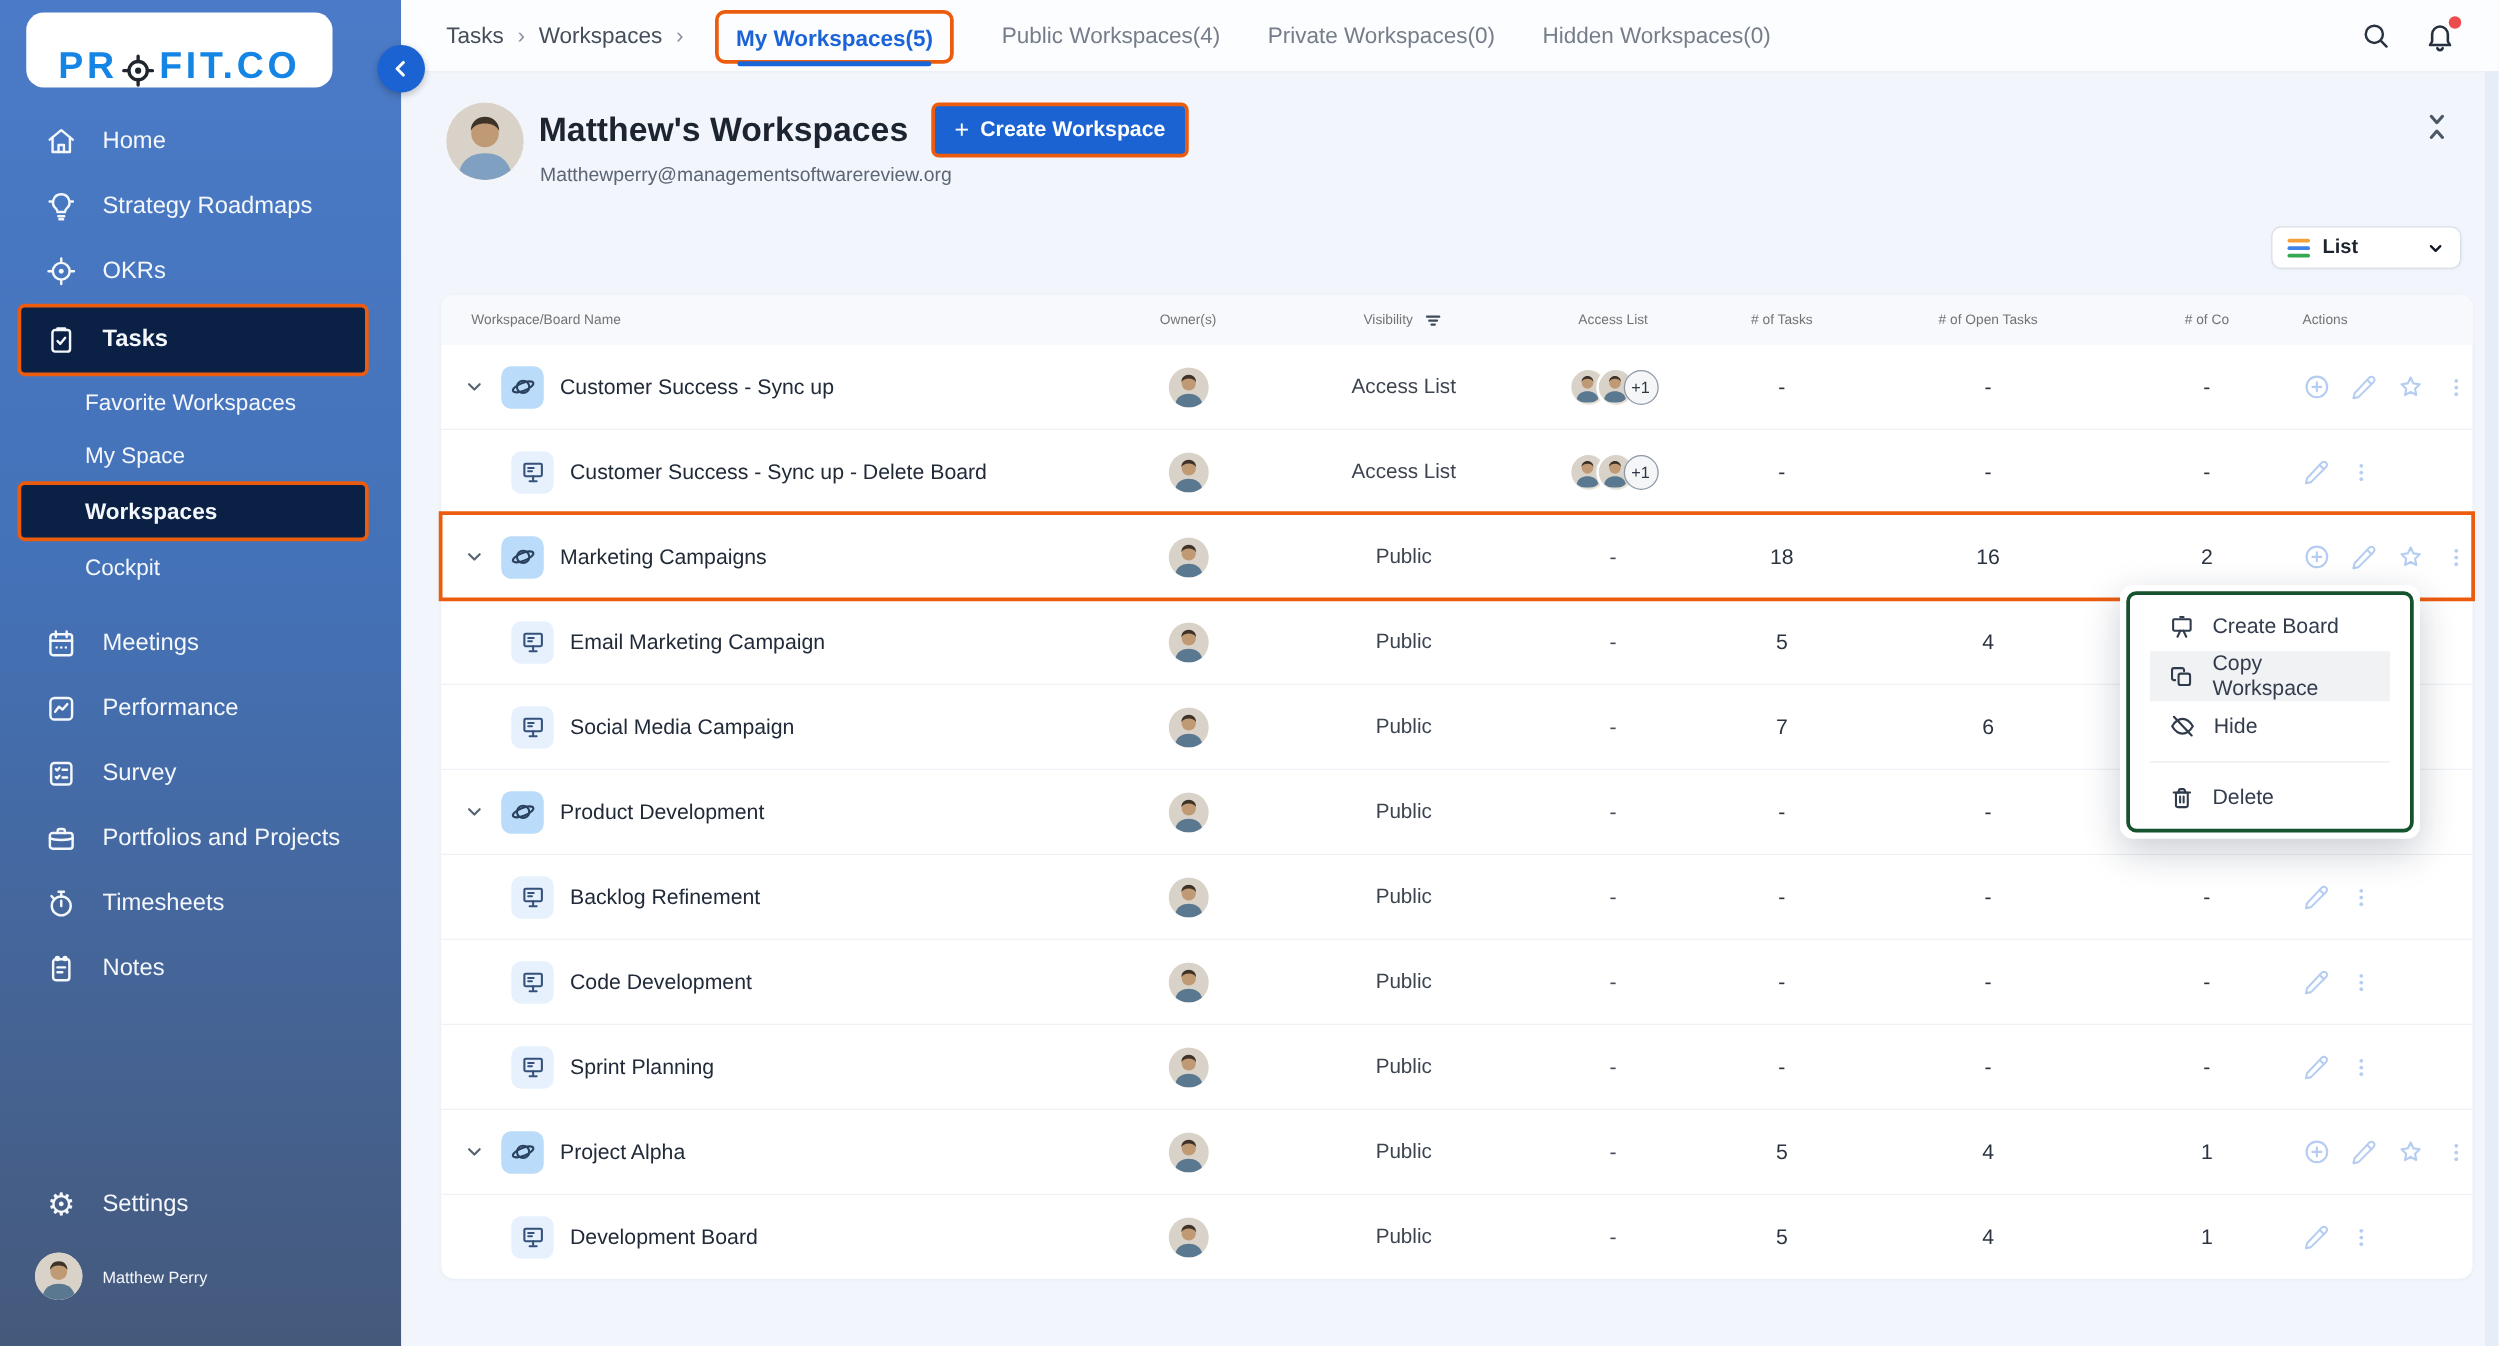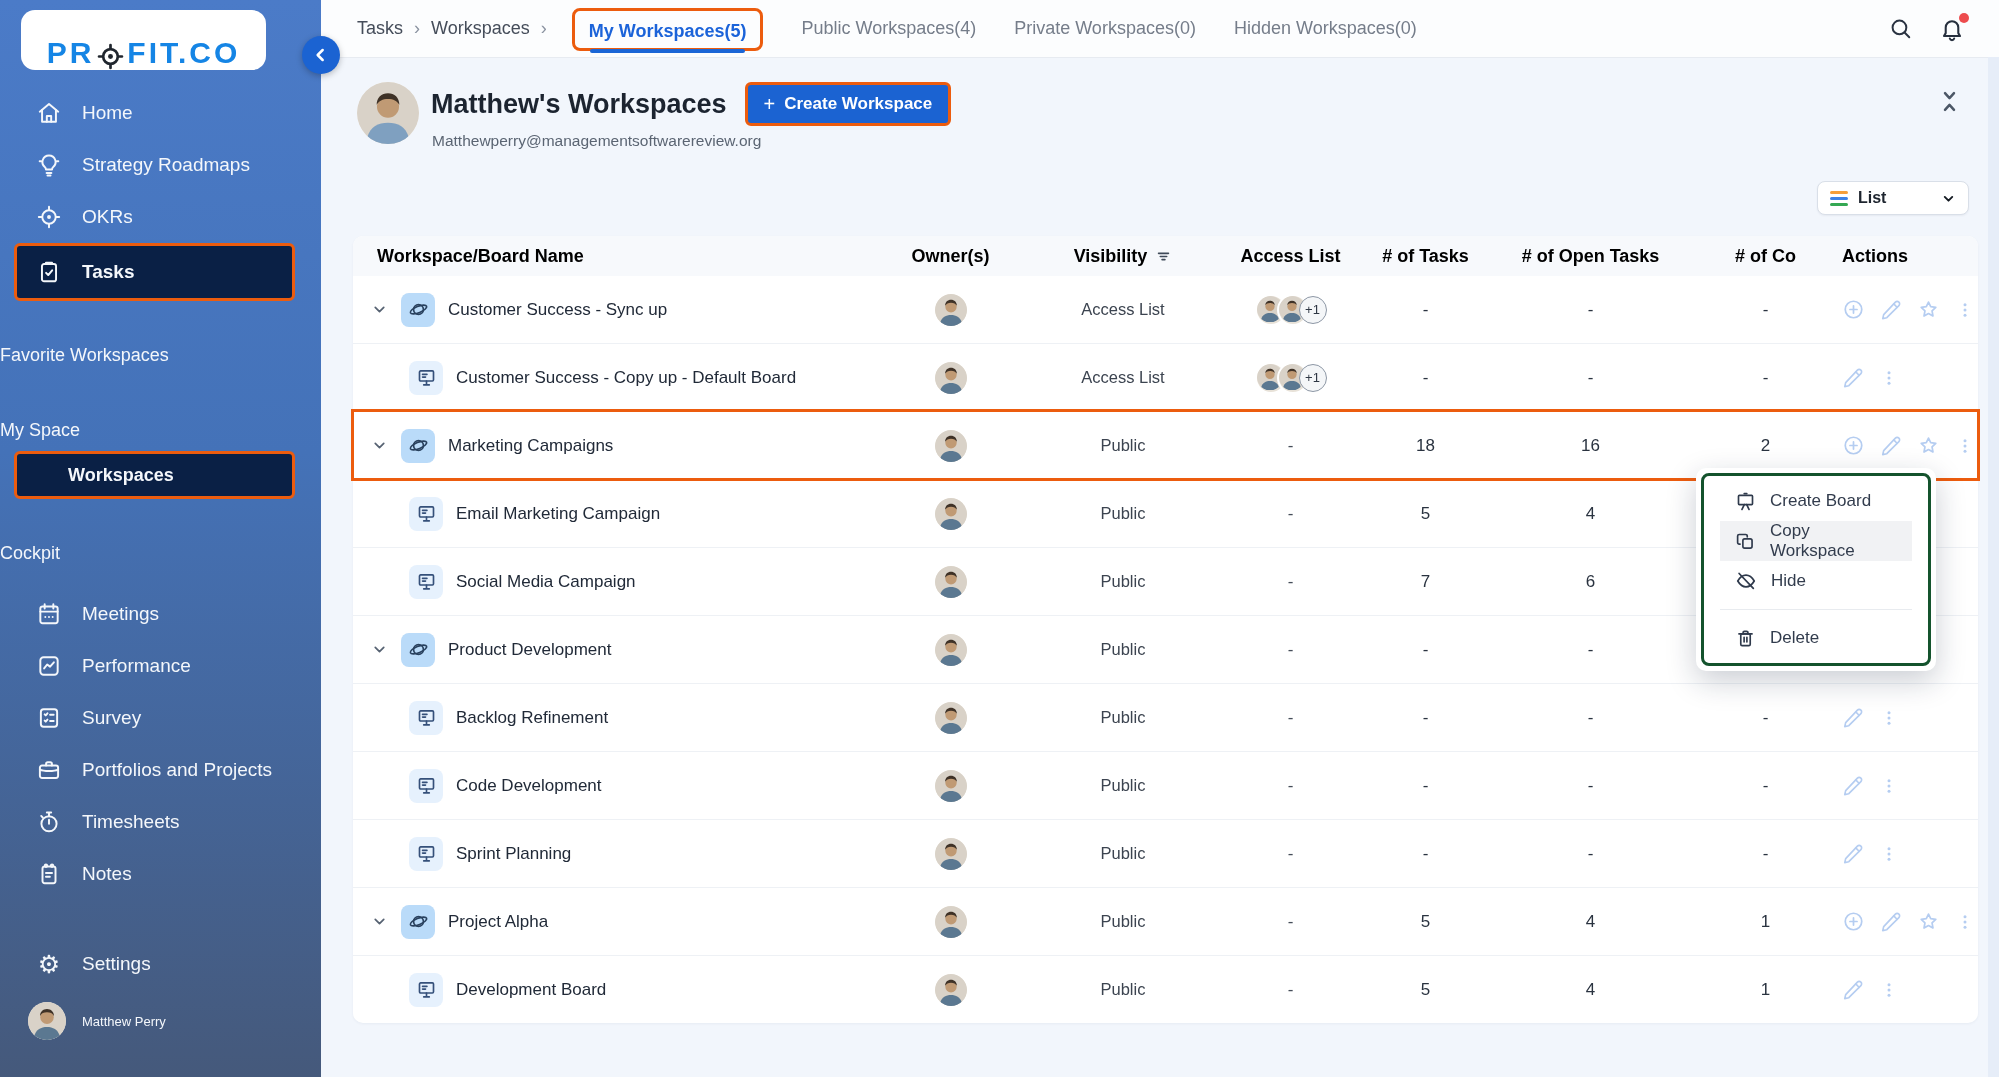--- a/index.html
+++ b/index.html
@@ -12,22 +12,22 @@
   .logo-box{position:absolute;left:21px;top:10px;width:245px;height:60px;background:#fff;
     border-radius:14px;display:flex;align-items:flex-end;justify-content:center;gap:3px;cursor:pointer;}
   .logo-txt{font-weight:800;font-size:30px;letter-spacing:3px;color:#1585e5;}
   .collapse-btn{position:absolute;left:302px;top:36px;width:38px;height:38px;border-radius:50%;
     background:#1b63d2;border:none;display:flex;align-items:center;justify-content:center;
     cursor:pointer;z-index:5;box-shadow:0 2px 6px rgba(0,0,0,.25);}
   .nav{position:absolute;top:87px;left:0;right:0;}
   .nav-item{display:flex;align-items:center;height:52px;padding-left:36px;gap:20px;
     font-size:19px;font-weight:500;cursor:pointer;}
   .nav-item .ic{width:26px;height:26px;flex:0 0 26px;}
-  .nav-sub{display:flex;align-items:center;height:42px;font-size:18px;
-    font-weight:500;cursor:pointer;margin-top:33px;}
+  .nav-sub{display:flex;align-items:center;height:42px;padding-left:68px;font-size:18px;
+    font-weight:500;cursor:pointer;}
   .nav-item.active{background:#0a2045;border:3px solid #EC5C0E;border-radius:6px;
     margin:0 26px 0 14px;padding-left:19px;font-weight:700;}
   .nav-sub.active{background:#0a2045;border:3px solid #EC5C0E;border-radius:6px;
     margin:0 26px 0 14px;padding-left:51px;font-weight:700;}
   .nav-gap{height:14px;}
   .sb-settings{position:absolute;left:0;top:938px;width:100%;display:flex;align-items:center;
     height:52px;padding-left:36px;gap:20px;font-size:19px;cursor:pointer;box-sizing:border-box;}
   .sb-user{position:absolute;left:0;top:995px;width:100%;display:flex;align-items:center;
     height:52px;padding-left:28px;gap:16px;font-size:13px;cursor:pointer;box-sizing:border-box;}
   .avatar{border-radius:50%;overflow:hidden;background:#e8e2d8;flex:0 0 auto;}
@@ -64,21 +64,21 @@
     padding:0 12px;gap:10px;box-sizing:border-box;cursor:pointer;box-shadow:0 1px 2px rgba(30,40,70,.06);}
   .dd-bars{display:flex;flex-direction:column;gap:3px;width:18px;}
   .dd-bars i{display:block;height:3px;border-radius:2px;}
   .dd-label{font-size:16px;font-weight:600;color:#1d242e;}
   .dd-chev{margin-left:auto;}
   
   .table-card{position:absolute;left:32px;top:236px;width:1625px;background:#fff;
     border-radius:10px;box-shadow:0 1px 3px rgba(25,39,70,.05);}
   .tgrid{display:grid;grid-template-columns:510px 175px 170px 165px 105px 225px 125px 1fr;
     align-items:center;}
-  .thead{height:40px;background:#f7f9fc;border-radius:10px 10px 0 0;color:#000000;font-size:18px;font-weight:bold;}
+  .thead{height:40px;background:#f7f9fc;border-radius:10px 10px 0 0;color:#737373;font-size:11px;}
   .th{display:flex;align-items:center;justify-content:center;gap:8px;}
   .th-name{justify-content:flex-start;padding-left:24px;}
   .th-actions{justify-content:flex-start;padding-left:14px;}
   .trow{height:67px;font-size:17px;color:#2a3340;position:relative;cursor:pointer;}
   .trow + .trow{border-top:1px solid #eef1f5;}
   .trow.annotated{outline:3px solid #EC5C0E;outline-offset:-1px;z-index:2;}
   .c-name{display:flex;align-items:center;gap:13px;padding-left:18px;}
   .c-name.board{padding-left:56px;}
   .type-ic{width:34px;height:34px;border-radius:8px;display:flex;align-items:center;
     justify-content:center;flex:0 0 34px;}
@@ -430,21 +430,21 @@
         </div>
         <div class="tgrid trow">
           <div class="c-name board">
             <span class="type-ic bd-bg">
               <svg width="21" height="21" viewBox="0 0 24 24" fill="none" stroke="currentColor" stroke-linecap="round" stroke-linejoin="round" stroke-width="1.9" style="color:#35507a">
                 <rect x="4" y="4.5" width="16" height="11.5" rx="1.3"></rect>
                 <path d="M7.5 8.5h5M7.5 11.5h3.4"></path>
                 <path d="M12 16v3M8.8 20.5h6.4"></path>
               </svg>
             </span>
-            <span class="rname">Customer Success - Copy up - Default Board</span>
+            <span class="rname">Customer Success - Sync up - Delete Board</span>
           </div>
           <div class="cell">
             <span class="avatar" style="width:32px;height:32px;">
               <svg width="32" height="32" viewBox="0 0 36 36">
                 <circle cx="18" cy="18" r="18" fill="#d9d2c8"></circle>
                 <path d="M6 32c1.6-6 6.4-8.4 12-8.4S28.4 26 30 32a18 18 0 0 1-24 0z" fill="#5b7891"></path>
                 <circle cx="18" cy="14.4" r="6.4" fill="#c09a74"></circle>
                 <path d="M11.4 13.2c0-4 2.8-6.6 6.6-6.6s6.6 2.6 6.6 6.6c-1.4-2.4-3.4-3.4-6.6-3.4s-5.2 1-6.6 3.4z" fill="#3f3227"></path>
               </svg>
             </span>

